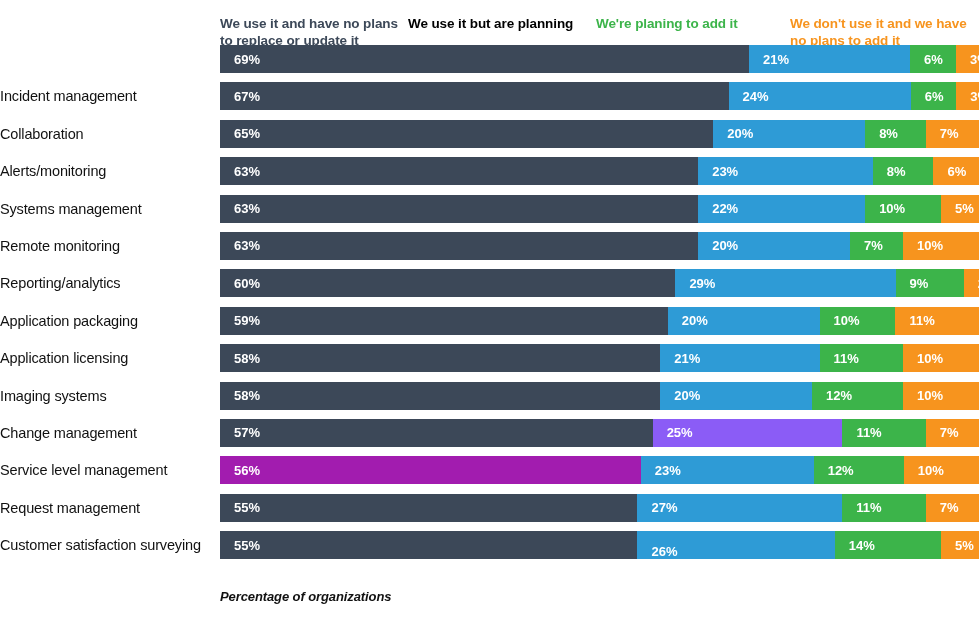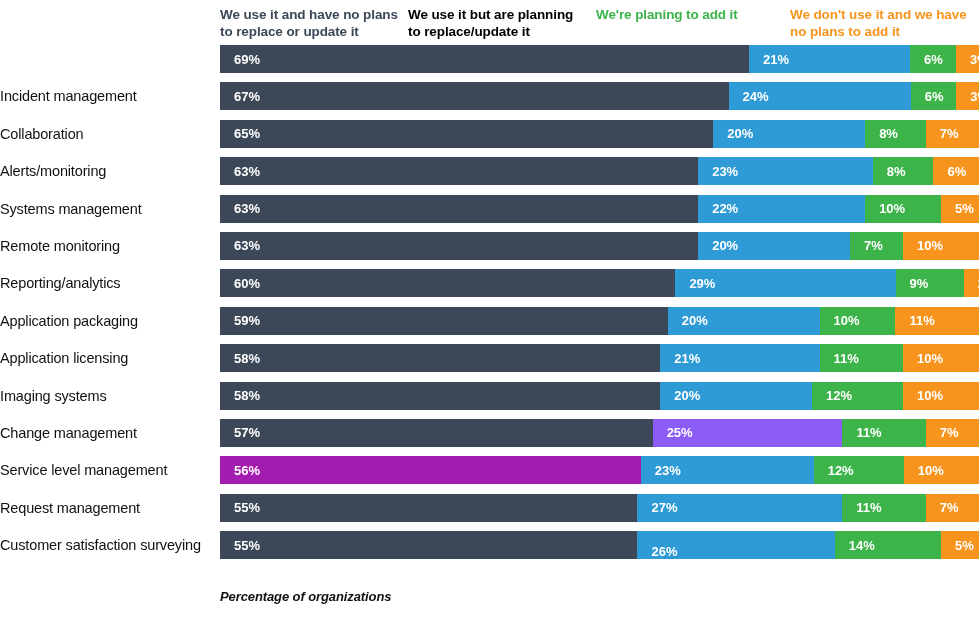--- a/index.html
+++ b/index.html
@@ -24,21 +24,21 @@
   
   #legend {
     position: absolute;
     left: 220px;
     top: 0px;
     width: 759px;
     height: 44px;
   }
   .legend-item {
     position: absolute;
-    top: 7px;
+    top: 16px;
     font-size: 13.5px;
     font-weight: bold;
     line-height: 16.5px;
     letter-spacing: -0.1px;
   }
   .legend-item .legend-line { display: block; white-space: nowrap; }
 
   
   #rows {
     position: absolute;
@@ -102,21 +102,20 @@
 
 <div id="chart-root">
 
   <div id="legend">
       <div class="legend-item" style="left: 0px; color: rgb(60, 72, 88);">
         <span class="legend-line">We use it and have no plans</span>
         <span class="legend-line">to replace or update it</span>
       </div>
       <div class="legend-item" style="left: 188px; color: #000000;">
         <span class="legend-line">We use it but are planning</span>
-        <span class="legend-line">to replace/update it</span>
       </div>
       <div class="legend-item" style="left: 376px; color: rgb(60, 180, 74);">
         <span class="legend-line">We're planing to add it</span>
       </div>
       <div class="legend-item" style="left: 570px; color: rgb(247, 148, 30);">
         <span class="legend-line">We don't use it and we have</span>
         <span class="legend-line">no plans to add it</span>
       </div>
     </div>
 

